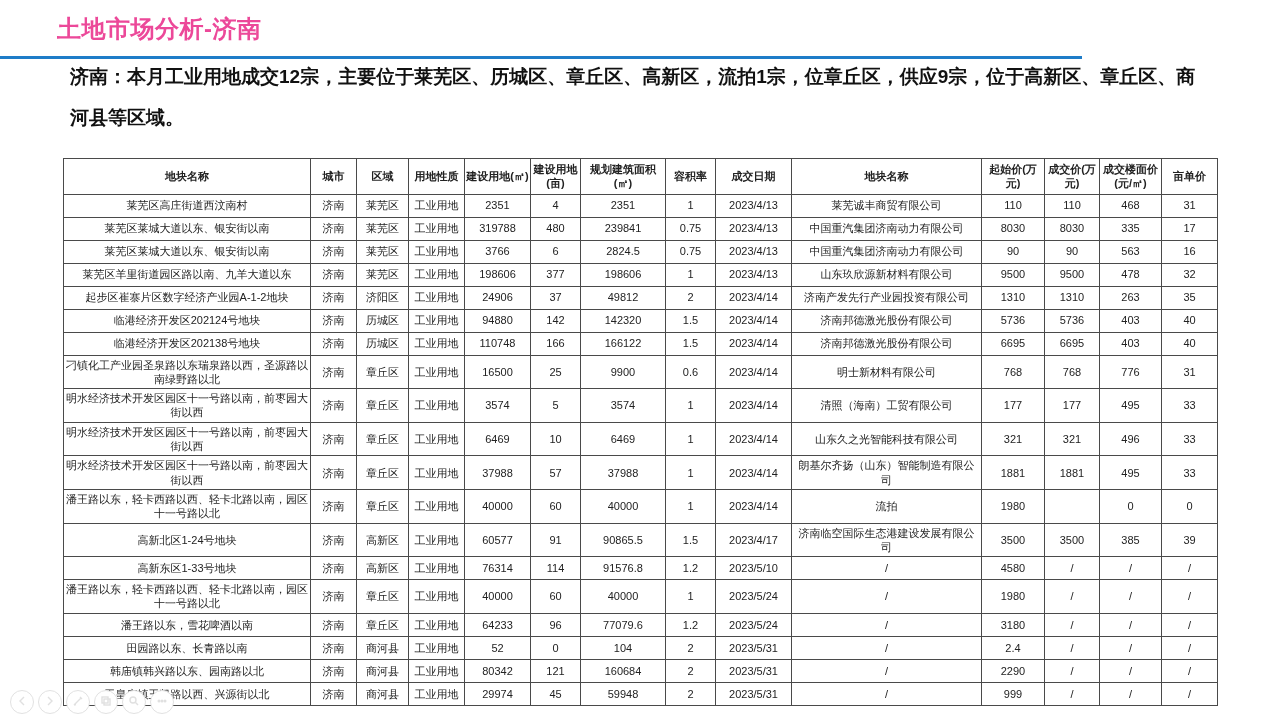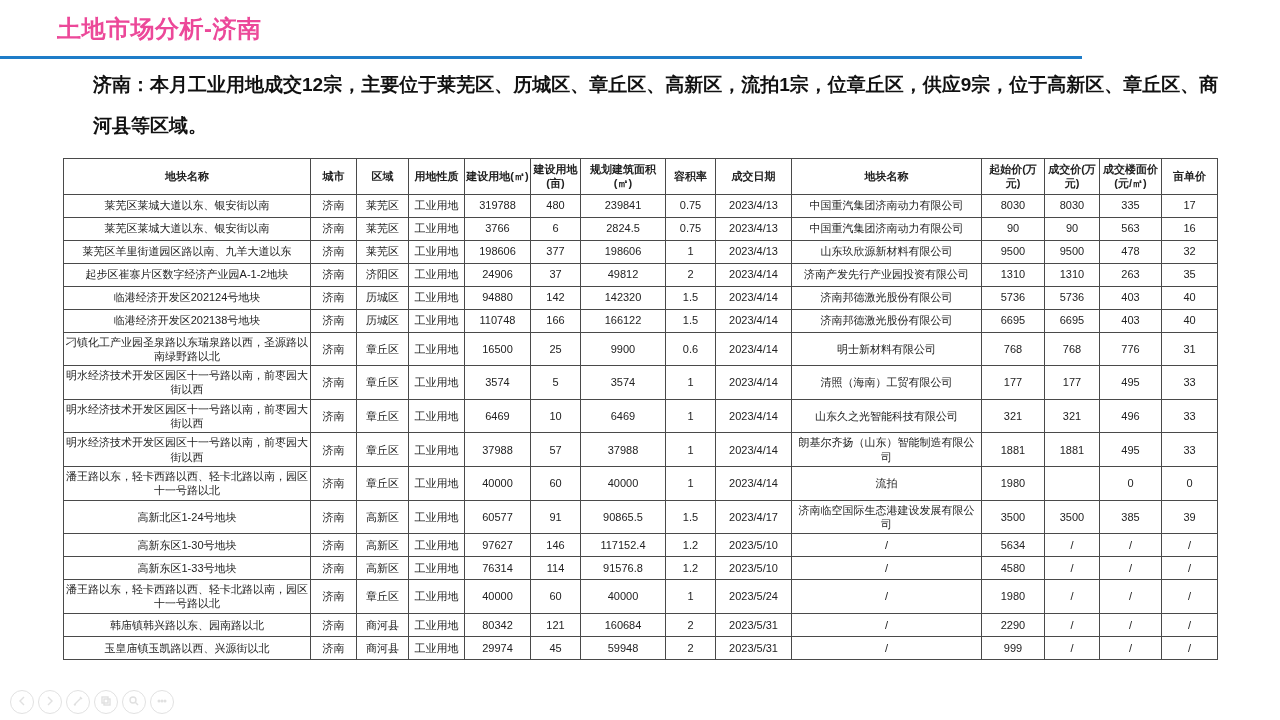--- a/index.html
+++ b/index.html
@@ -12,22 +12,22 @@
   .slide-title{
     position:absolute;left:57px;top:13px;
     font-size:24px;font-weight:bold;color:#ec4899;
     letter-spacing:0.5px;
   }
   .title-rule{
     position:absolute;left:0;top:56px;width:1082px;height:3px;
     background:#1E7CC8;
   }
   .summary{
-    position:absolute;left:70px;top:64px;width:1128px;
-    font-size:19px;font-weight:bold;line-height:41px;color:#111;margin-left:23px;
+    position:absolute;left:70px;top:56px;width:1128px;
+    font-size:19px;font-weight:bold;line-height:41px;color:#111;
   }
   
   .land-table{
     position:absolute;left:63px;top:158px;width:1154px;
     border-collapse:collapse;table-layout:fixed;
     font-size:11px;color:#222;
   }
   .land-table th,.land-table td{
     border:1px solid #4a4a4a;
     padding:2px 2px;text-align:center;vertical-align:middle;
@@ -83,20 +83,36 @@
         <th>成交日期</th>
         <th>地块名称</th>
         <th>起始价(万元)</th>
         <th>成交价(万元)</th>
         <th>成交楼面价(元/㎡)</th>
         <th>亩单价</th>
       </tr>
     </thead>
   <tbody>
       <tr>
+        <td>莱芜区高庄街道西汶南村</td>
+        <td>济南</td>
+        <td>莱芜区</td>
+        <td>工业用地</td>
+        <td>2351</td>
+        <td>4</td>
+        <td>2351</td>
+        <td>1</td>
+        <td>2023/4/13</td>
+        <td>莱芜诚丰商贸有限公司</td>
+        <td>110</td>
+        <td>110</td>
+        <td>468</td>
+        <td>31</td>
+      </tr>
+      <tr>
         <td>莱芜区莱城大道以东、银安街以南</td>
         <td>济南</td>
         <td>莱芜区</td>
         <td>工业用地</td>
         <td>319788</td>
         <td>480</td>
         <td>239841</td>
         <td>0.75</td>
         <td>2023/4/13</td>
         <td>中国重汽集团济南动力有限公司</td>
@@ -275,36 +291,20 @@
         <td>90865.5</td>
         <td>1.5</td>
         <td>2023/4/17</td>
         <td>济南临空国际生态港建设发展有限公司</td>
         <td>3500</td>
         <td>3500</td>
         <td>385</td>
         <td>39</td>
       </tr>
       <tr>
-        <td>高新东区1-30号地块</td>
-        <td>济南</td>
-        <td>高新区</td>
-        <td>工业用地</td>
-        <td>97627</td>
-        <td>146</td>
-        <td>117152.4</td>
-        <td>1.2</td>
-        <td>2023/5/10</td>
-        <td>/</td>
-        <td>5634</td>
-        <td>/</td>
-        <td>/</td>
-        <td>/</td>
-      </tr>
-      <tr>
         <td>高新东区1-33号地块</td>
         <td>济南</td>
         <td>高新区</td>
         <td>工业用地</td>
         <td>76314</td>
         <td>114</td>
         <td>91576.8</td>
         <td>1.2</td>
         <td>2023/5/10</td>
         <td>/</td>
@@ -323,20 +323,52 @@
         <td>40000</td>
         <td>1</td>
         <td>2023/5/24</td>
         <td>/</td>
         <td>1980</td>
         <td>/</td>
         <td>/</td>
         <td>/</td>
       </tr>
       <tr>
+        <td>潘王路以东，雪花啤酒以南</td>
+        <td>济南</td>
+        <td>章丘区</td>
+        <td>工业用地</td>
+        <td>64233</td>
+        <td>96</td>
+        <td>77079.6</td>
+        <td>1.2</td>
+        <td>2023/5/24</td>
+        <td>/</td>
+        <td>3180</td>
+        <td>/</td>
+        <td>/</td>
+        <td>/</td>
+      </tr>
+      <tr>
+        <td>田园路以东、长青路以南</td>
+        <td>济南</td>
+        <td>商河县</td>
+        <td>工业用地</td>
+        <td>52</td>
+        <td>0</td>
+        <td>104</td>
+        <td>2</td>
+        <td>2023/5/31</td>
+        <td>/</td>
+        <td>2.4</td>
+        <td>/</td>
+        <td>/</td>
+        <td>/</td>
+      </tr>
+      <tr>
         <td>韩庙镇韩兴路以东、园南路以北</td>
         <td>济南</td>
         <td>商河县</td>
         <td>工业用地</td>
         <td>80342</td>
         <td>121</td>
         <td>160684</td>
         <td>2</td>
         <td>2023/5/31</td>
         <td>/</td>

